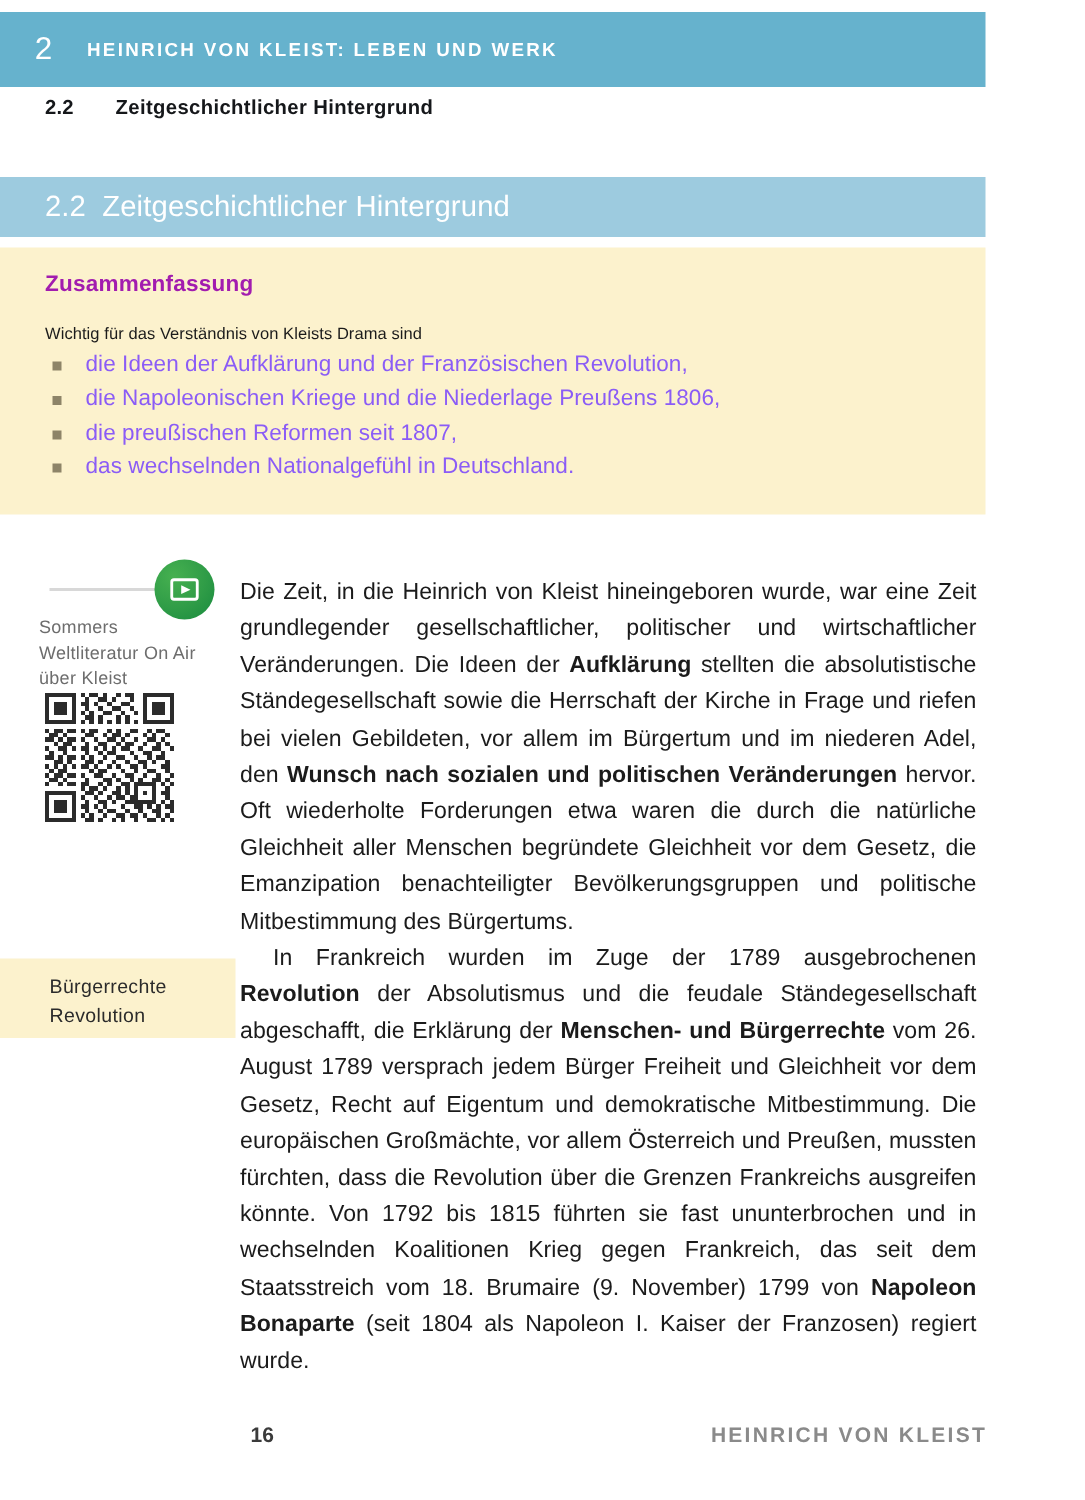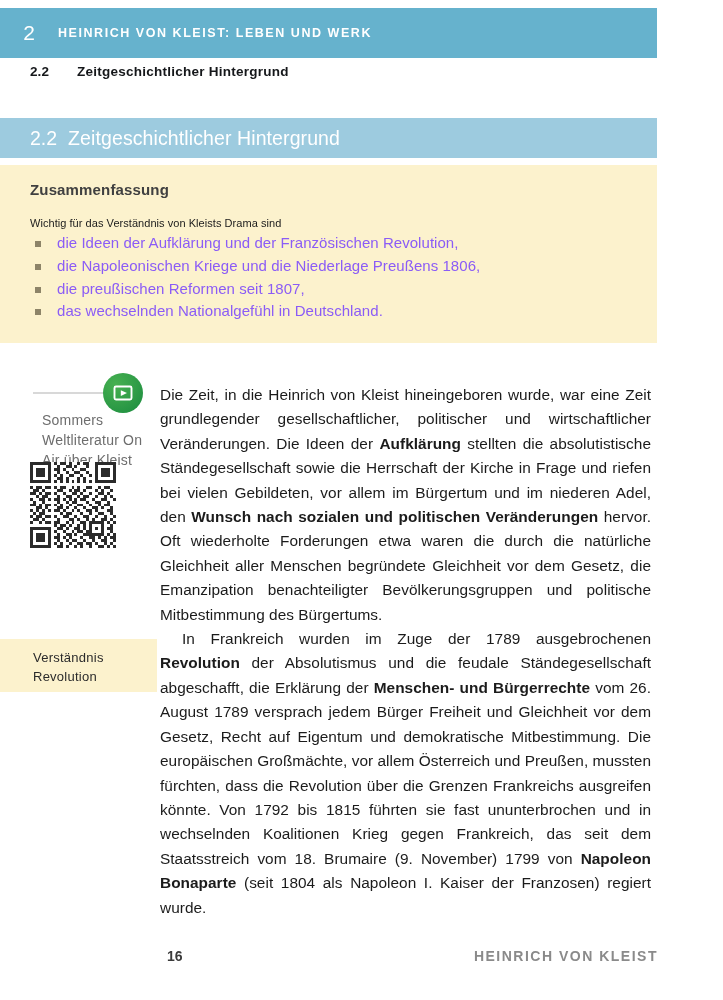--- a/index.html
+++ b/index.html
@@ -92,21 +92,21 @@
     top: 165px;
     width: 657px;
     height: 178px;
     background: #fcf2cd;
     box-sizing: border-box;
     padding: 16px 30px 0 30px;
   }
   .summary-title {
     font-size: 15px;
     font-weight: 700;
-    color: #404040;
+    color: #a21caf;
     letter-spacing: 0.15px;
     margin: 0 0 19px 0;
   }
   .summary-intro {
     font-size: 11px;
     color: #1b1b1b;
     margin: 0 0 3px 0;
     letter-spacing: 0.05px;
   }
   .summary-list {
@@ -152,24 +152,24 @@
     left: 103px;
     top: 3px;
     width: 40px;
     height: 40px;
     border-radius: 50%;
     background: radial-gradient(circle at 32% 28%, #46b050 0%, #2f9c47 55%, #188a3e 100%);
   }
   .media-badge svg { display: block; }
   .media-caption {
     position: absolute;
-    left: 42px;
+    left: 26px;
     top: 40px;
     width: 120px;
-    font-size: 14px;
+    font-size: 12px;
     line-height: 1.43;
     color: #6d6d6d;
     letter-spacing: 0.2px;
   }
   .qr {
     position: absolute;
     left: 30px;
     top: 92px;
     width: 86px;
     height: 86px;
@@ -516,21 +516,21 @@
           <rect x="17" y="28" width="1" height="1"></rect>
         <rect x="20" y="28" width="1" height="1"></rect>
           <rect x="23" y="28" width="2" height="1"></rect>
         <rect x="26" y="28" width="1" height="1"></rect>
           <rect x="28" y="28" width="1" height="1"></rect>
       </g>
     </svg>
   </div>
 </div>
 
-<div class="margin-label">Verständnis Revolution</div>
+<div class="margin-label">Bürgerrechte Revolution</div>
 
 <div class="body-col">
   <p><span>Die Zeit, in die Heinrich von Kleist hineingeboren wurde, war eine Zeit grundlegender gesellschaftlicher, politischer und wirtschaftlicher Veränderungen. Die Ideen der </span><b>Aufklärung</b><span> stellten die absolutistische Ständegesellschaft sowie die Herrschaft der Kirche in Frage und riefen bei vielen Gebildeten, vor allem im Bürgertum und im niederen Adel, den </span><b>Wunsch nach sozialen und politischen Veränderungen</b><span> hervor. Oft wiederholte Forderungen etwa waren die durch die natürliche Gleichheit aller Menschen begründete Gleichheit vor dem Gesetz, die Emanzipation benachteiligter Bevölkerungsgruppen und politische Mitbestimmung des Bürgertums.</span></p>
   <p class="indent"><span>In Frankreich wurden im Zuge der 1789 ausgebrochenen </span><b>Revolution</b><span> der Absolutismus und die feudale Ständegesellschaft abgeschafft, die Erklärung der </span><b>Menschen- und Bürgerrechte</b><span> vom 26. August 1789 versprach jedem Bürger Freiheit und Gleichheit vor dem Gesetz, Recht auf Eigentum und demokratische Mitbestimmung. Die europäischen Großmächte, vor allem Österreich und Preußen, mussten fürchten, dass die Revolution über die Grenzen Frankreichs ausgreifen könnte. Von 1792 bis 1815 führten sie fast ununterbrochen und in wechselnden Koalitionen Krieg gegen Frankreich, das seit dem Staatsstreich vom 18. Brumaire (9. November) 1799 von </span><b>Napoleon Bonaparte</b><span> (seit 1804 als Napoleon I. Kaiser der Franzosen) regiert wurde.</span></p>
 </div>
 
 <div class="footer">
   <span class="footer-page">16</span>
   <span class="footer-title">HEINRICH VON KLEIST</span>
 </div>

